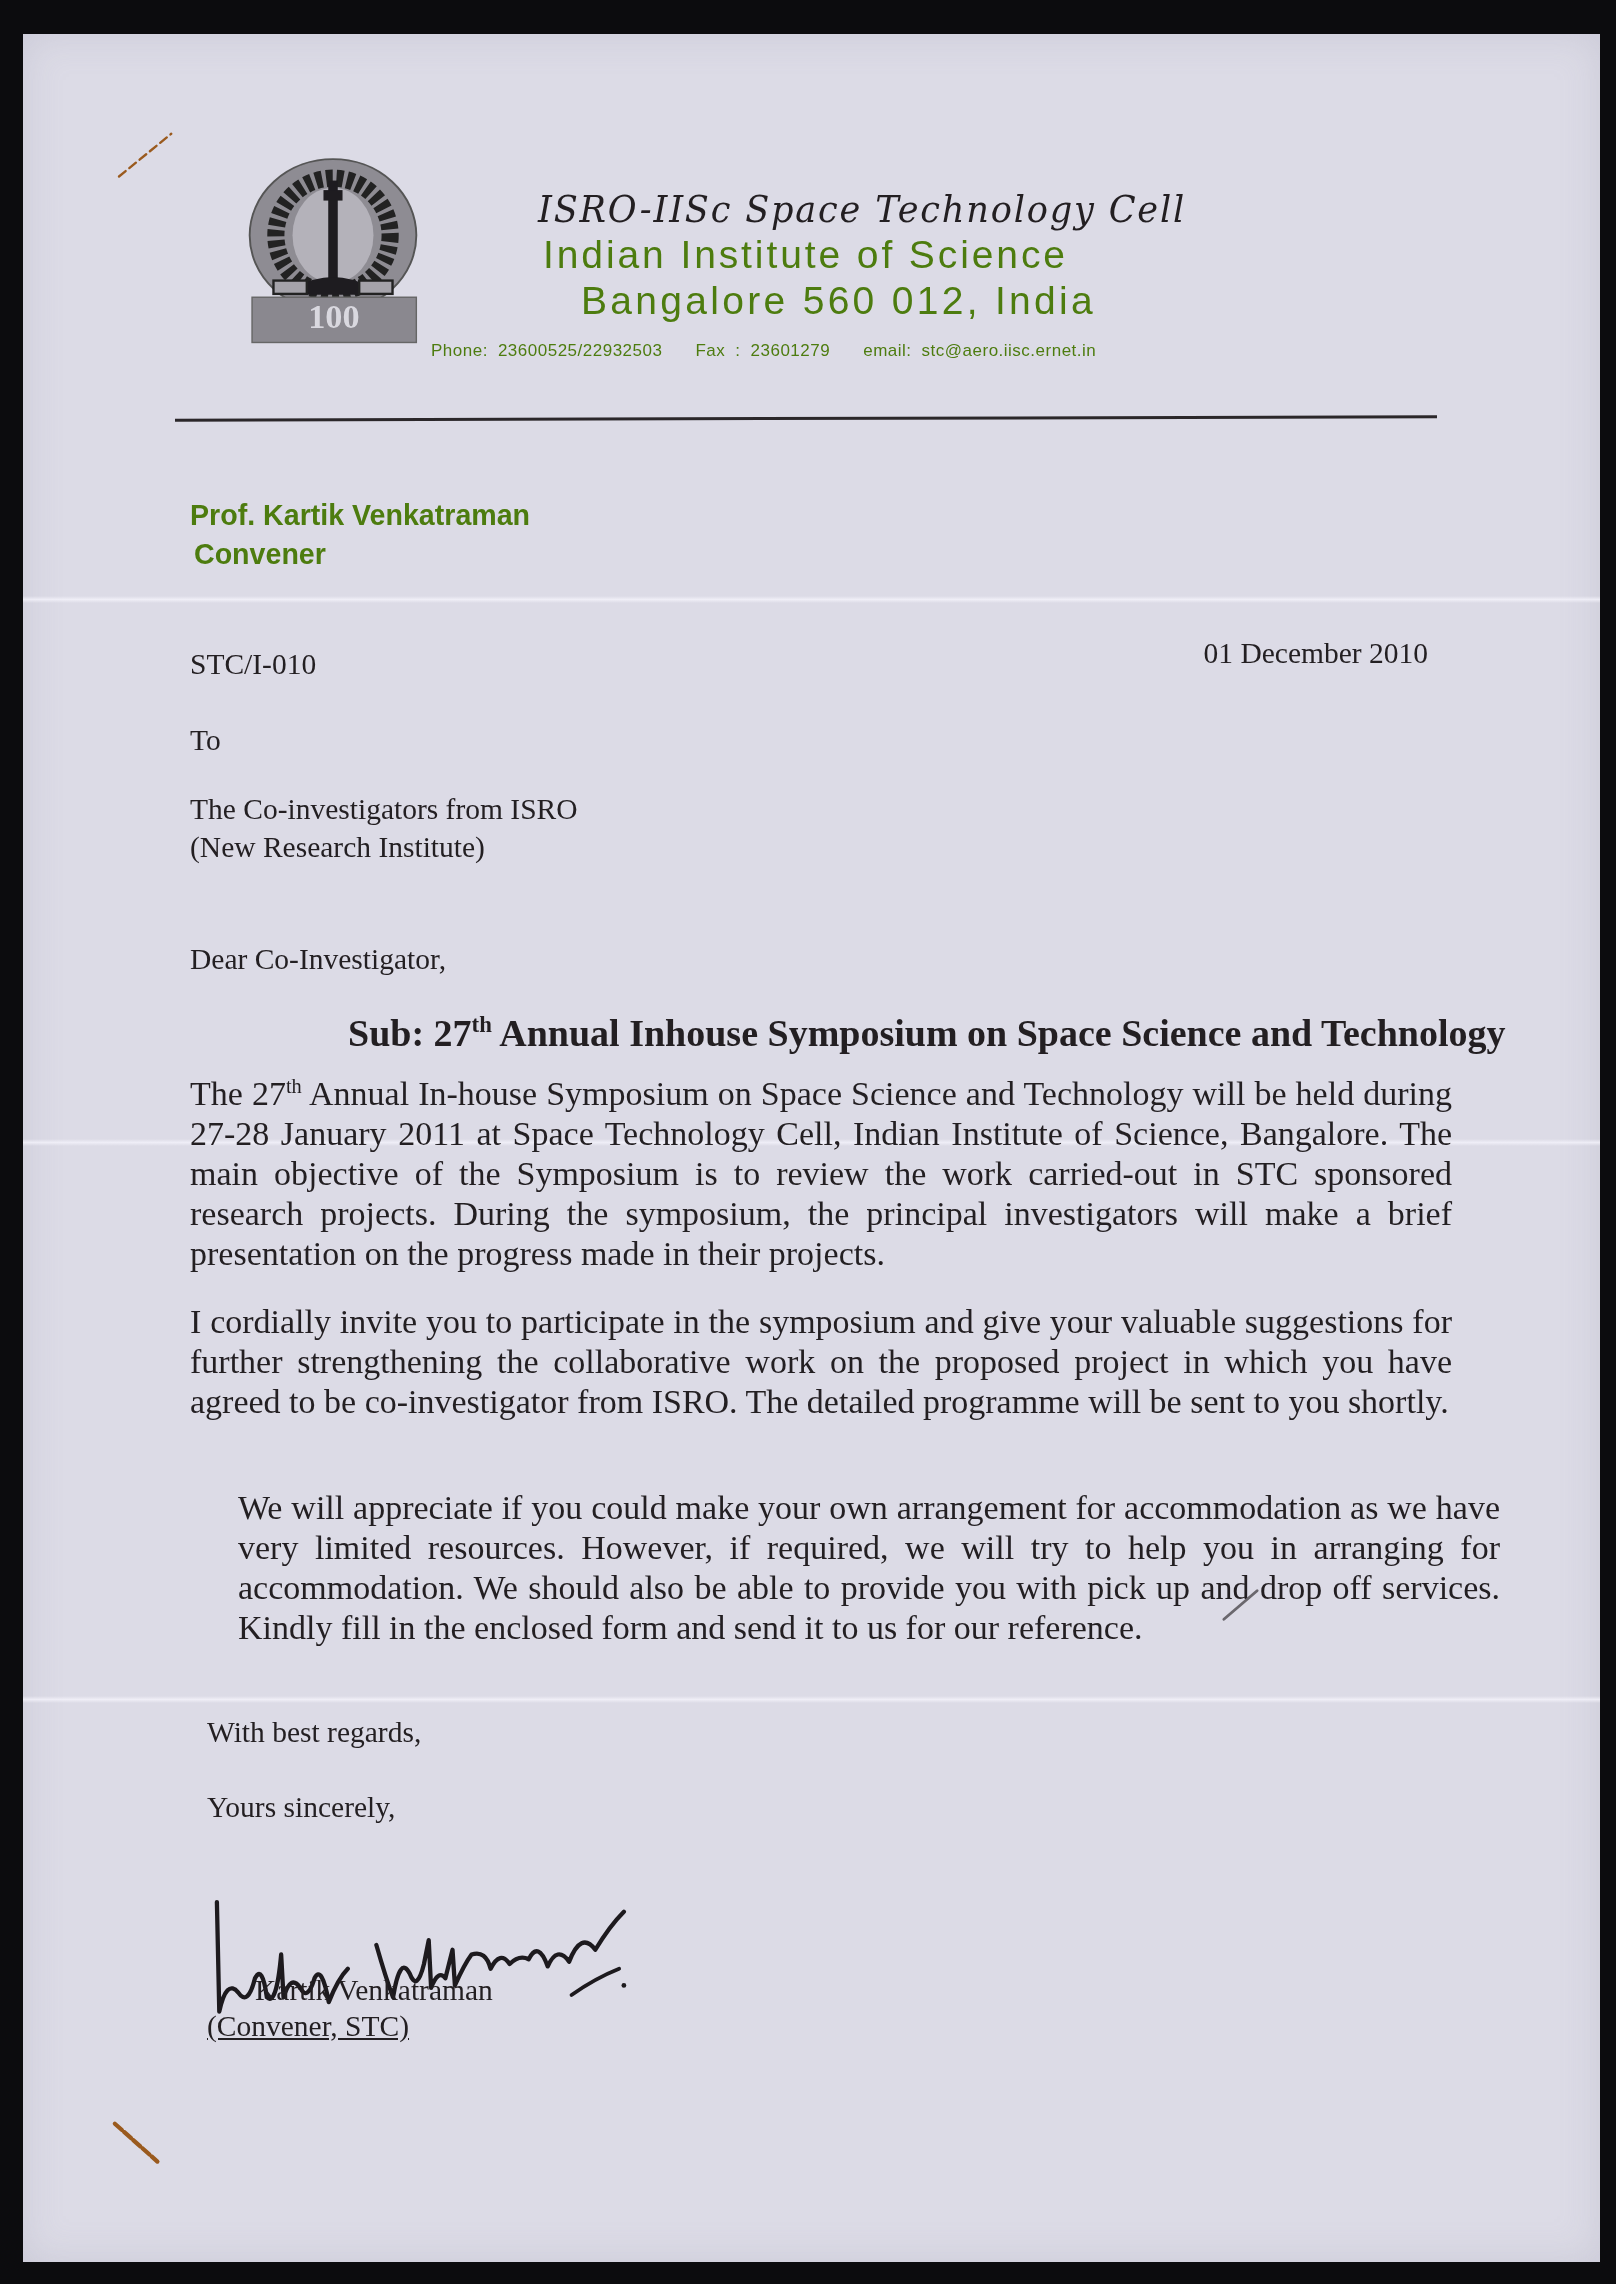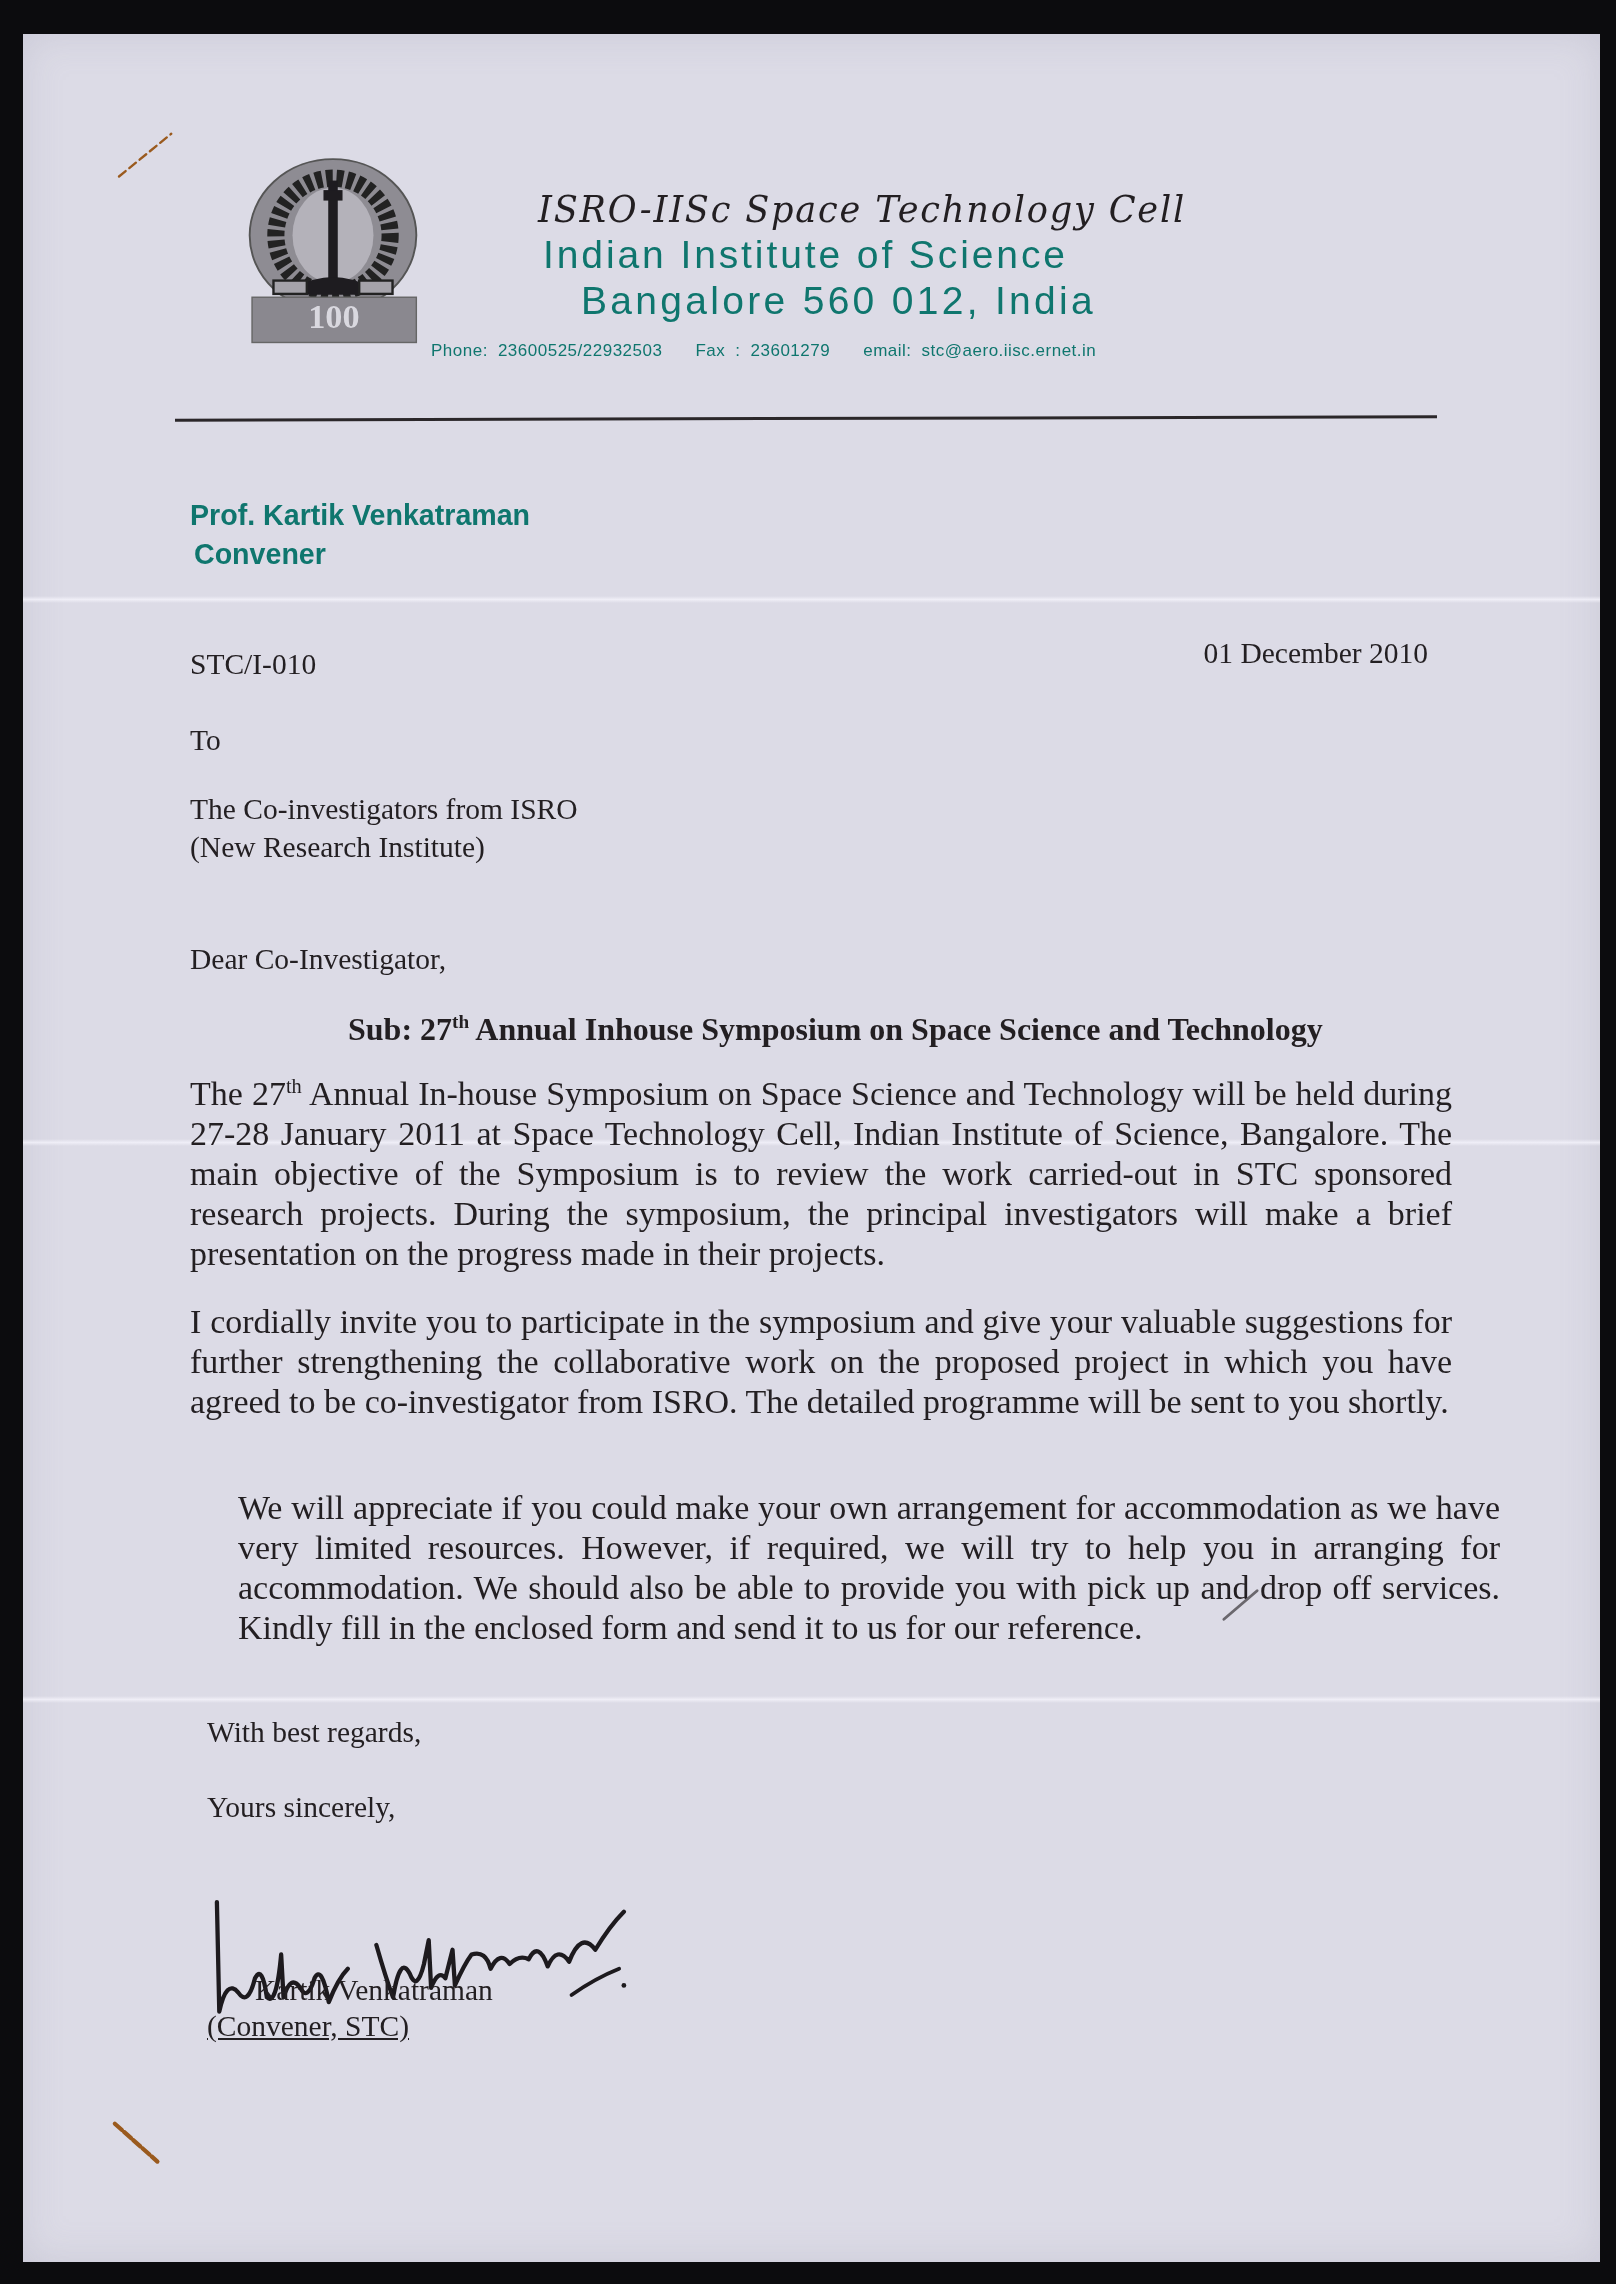--- a/index.html
+++ b/index.html
@@ -8,21 +8,21 @@
     background:#0c0c0e;
   }
   .paper {
     position:absolute; left:23px; top:34px; width:1577px; height:2228px;
     background:#dcdbe6;
     box-shadow: inset 0 0 38px rgba(150,150,170,0.25);
   }
   .fold { position:absolute; left:0; width:100%; height:6.7px;
     background:linear-gradient(to bottom, rgba(255,255,255,0), rgba(245,244,252,0.75), rgba(255,255,255,0)); }
   .serif { font-family:"Liberation Serif", "DejaVu Serif", serif; color:#231f22; }
-  .sans  { font-family:"Liberation Sans", "DejaVu Sans", sans-serif; color:#0f766e; }
+  .sans  { font-family:"Liberation Sans", "DejaVu Sans", sans-serif; color:#4d7c0f; }
   .abs { position:absolute; white-space:nowrap; }
 
   
   .logo { position:absolute; left:233px; top:152px; width:200px; height:200px; }
   .lh-title { left:538px; top:188px; font-size:37px; font-style:italic; font-family:"DejaVu Serif", serif; letter-spacing:1.9px; transform:scaleX(0.95); transform-origin:left; }
   .lh-inst  { left:543px; top:233px; font-size:39px; letter-spacing:2.9px; }
   .lh-city  { left:581px; top:279px; font-size:39px; letter-spacing:3.3px; }
   .lh-contact { left:431px; top:341px; font-size:17px; letter-spacing:0.5px; word-spacing:4.8px;text-align:center; }
   .lh-contact span { margin-right:23px; }
   .rule { position:absolute; left:175px; top:417px; width:1262px; height:2.9px; background:#2b272a; transform:rotate(-0.15deg); }
@@ -30,21 +30,21 @@
   .sender-name { left:190px; top:499px; font-size:28.6px; font-weight:bold; }
   .sender-title{ left:194px; top:538px; font-size:28.6px; font-weight:bold; }
 
   .body-txt { font-size:29.5px; line-height:1.0; }
   .ref   { left:190px; top:650px; }
   .date  { right:188px; top:639px; }
   .to    { left:190px; top:726px; }
   .rcpt1 { left:190px; top:795px; }
   .rcpt2 { left:190px; top:833px; }
   .salut { left:190px; top:945px; }
-  .subject { left:348px; top:1011px; font-size:32px; font-weight:bold; }
+  .subject { left:348px; top:1011px; font-size:38px; font-weight:bold; }
   sup { font-size:0.6em; vertical-align:super; line-height:0; }
 
   .para { position:absolute; left:190px; width:1262px; font-size:34px; line-height:40px; text-align:justify; }
   .para p { margin:0; }
   .p1 { top:1074px; }
   .p2 { top:1302px; }
   .p3 { top:1488px;margin-left:48px; }
 
   .closing1 { left:207px; top:1718px; }
   .closing2 { left:207px; top:1793px; }

